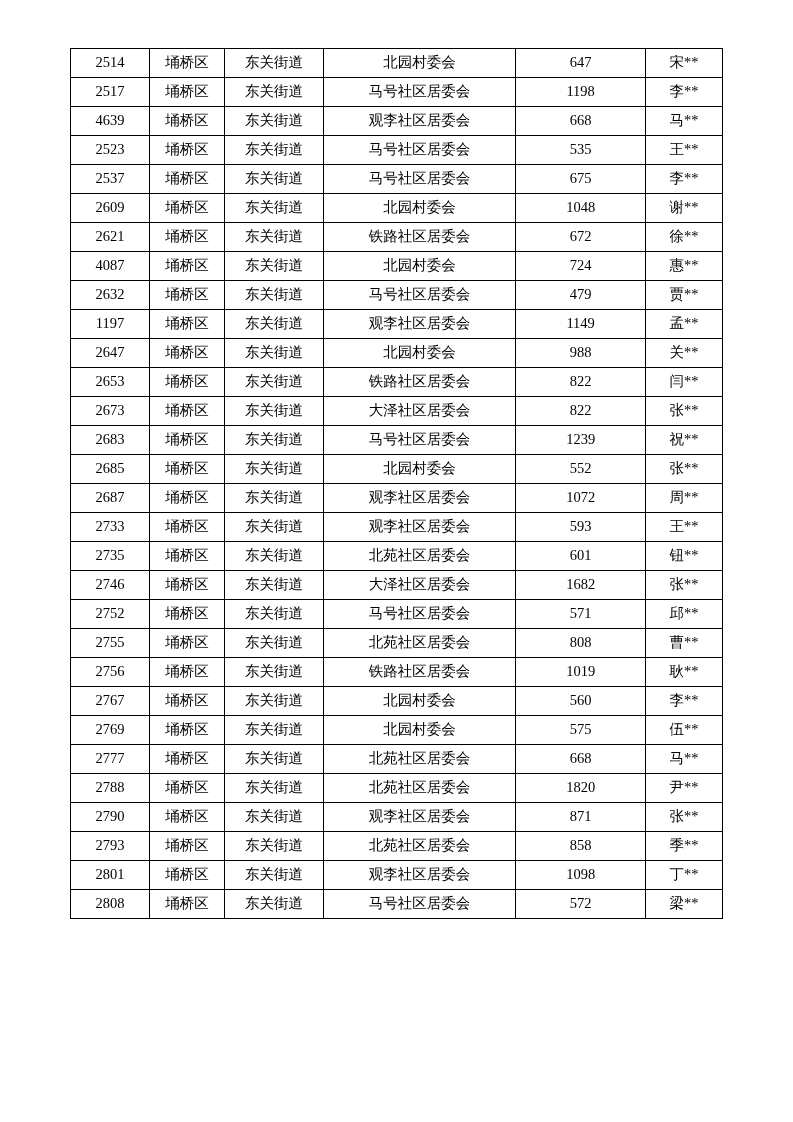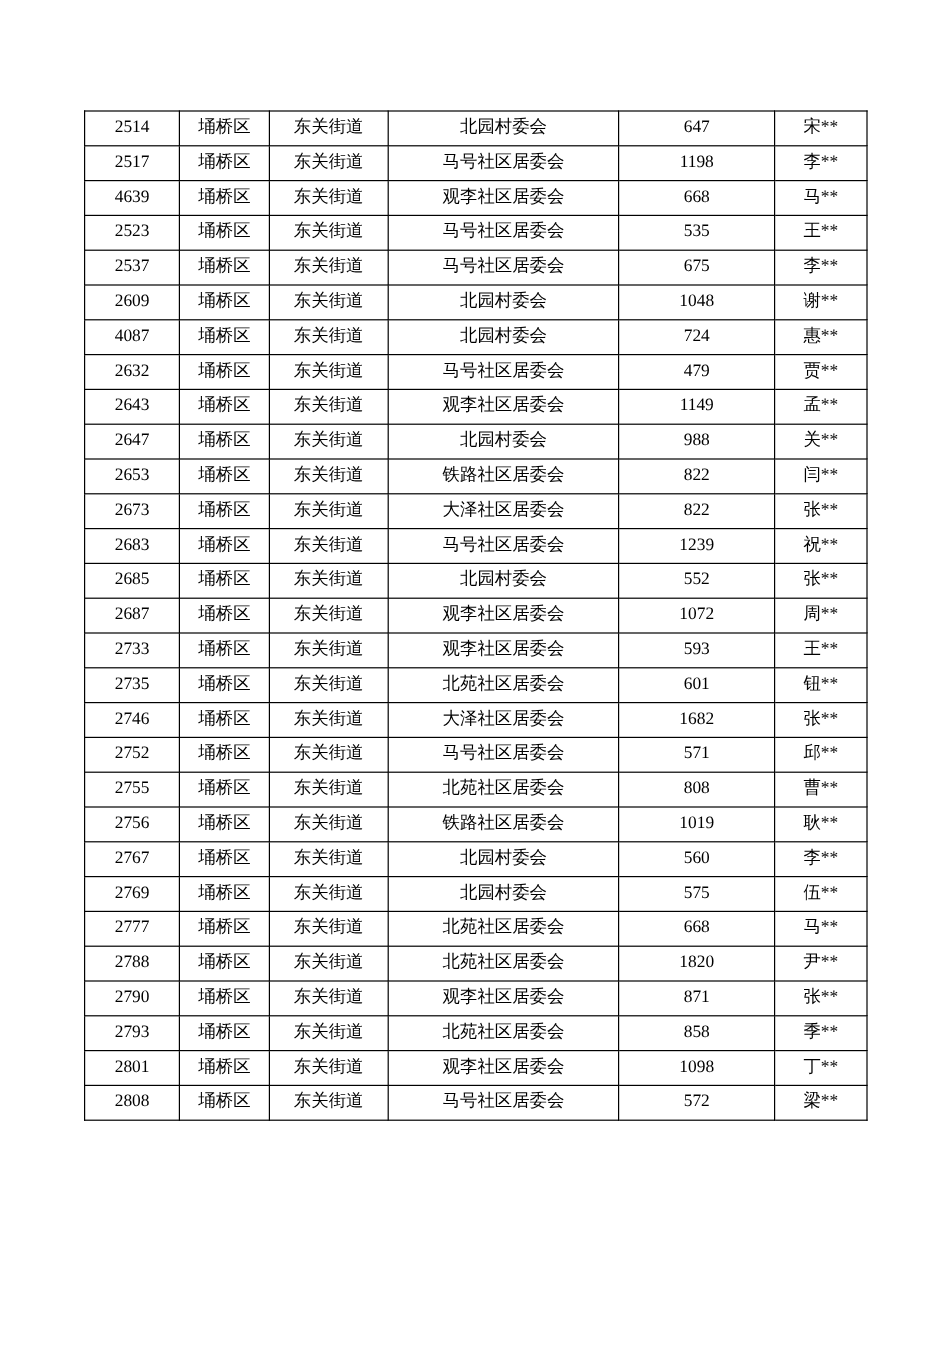--- a/index.html
+++ b/index.html
@@ -11,21 +11,21 @@
     width: 793px;
     height: 1122px;
     font-family: "Liberation Serif", "DejaVu Serif", serif;
     color: #000000;
   }
   .page {
     position: relative;
     width: 793px;
     height: 1122px;
     box-sizing: border-box;
-    padding: 92px 70px 0 70px;
+    padding: 48px 70px 0 70px;
   }
   table.data-table {
     border-collapse: collapse;
     width: 653px;
     table-layout: fixed;
   }
   table.data-table td {
     border: 1px solid #000000;
     height: 28px;
     font-size: 14.5px;
@@ -99,37 +99,45 @@
         </tr>
         <tr>
           <td>2609</td>
           <td>埇桥区</td>
           <td>东关街道</td>
           <td>北园村委会</td>
           <td>1048</td>
           <td>谢**</td>
         </tr>
         <tr>
+          <td>2621</td>
+          <td>埇桥区</td>
+          <td>东关街道</td>
+          <td>铁路社区居委会</td>
+          <td>672</td>
+          <td>徐**</td>
+        </tr>
+        <tr>
           <td>4087</td>
           <td>埇桥区</td>
           <td>东关街道</td>
           <td>北园村委会</td>
           <td>724</td>
           <td>惠**</td>
         </tr>
         <tr>
           <td>2632</td>
           <td>埇桥区</td>
           <td>东关街道</td>
           <td>马号社区居委会</td>
           <td>479</td>
           <td>贾**</td>
         </tr>
         <tr>
-          <td>2643</td>
+          <td>1197</td>
           <td>埇桥区</td>
           <td>东关街道</td>
           <td>观李社区居委会</td>
           <td>1149</td>
           <td>孟**</td>
         </tr>
         <tr>
           <td>2647</td>
           <td>埇桥区</td>
           <td>东关街道</td>

